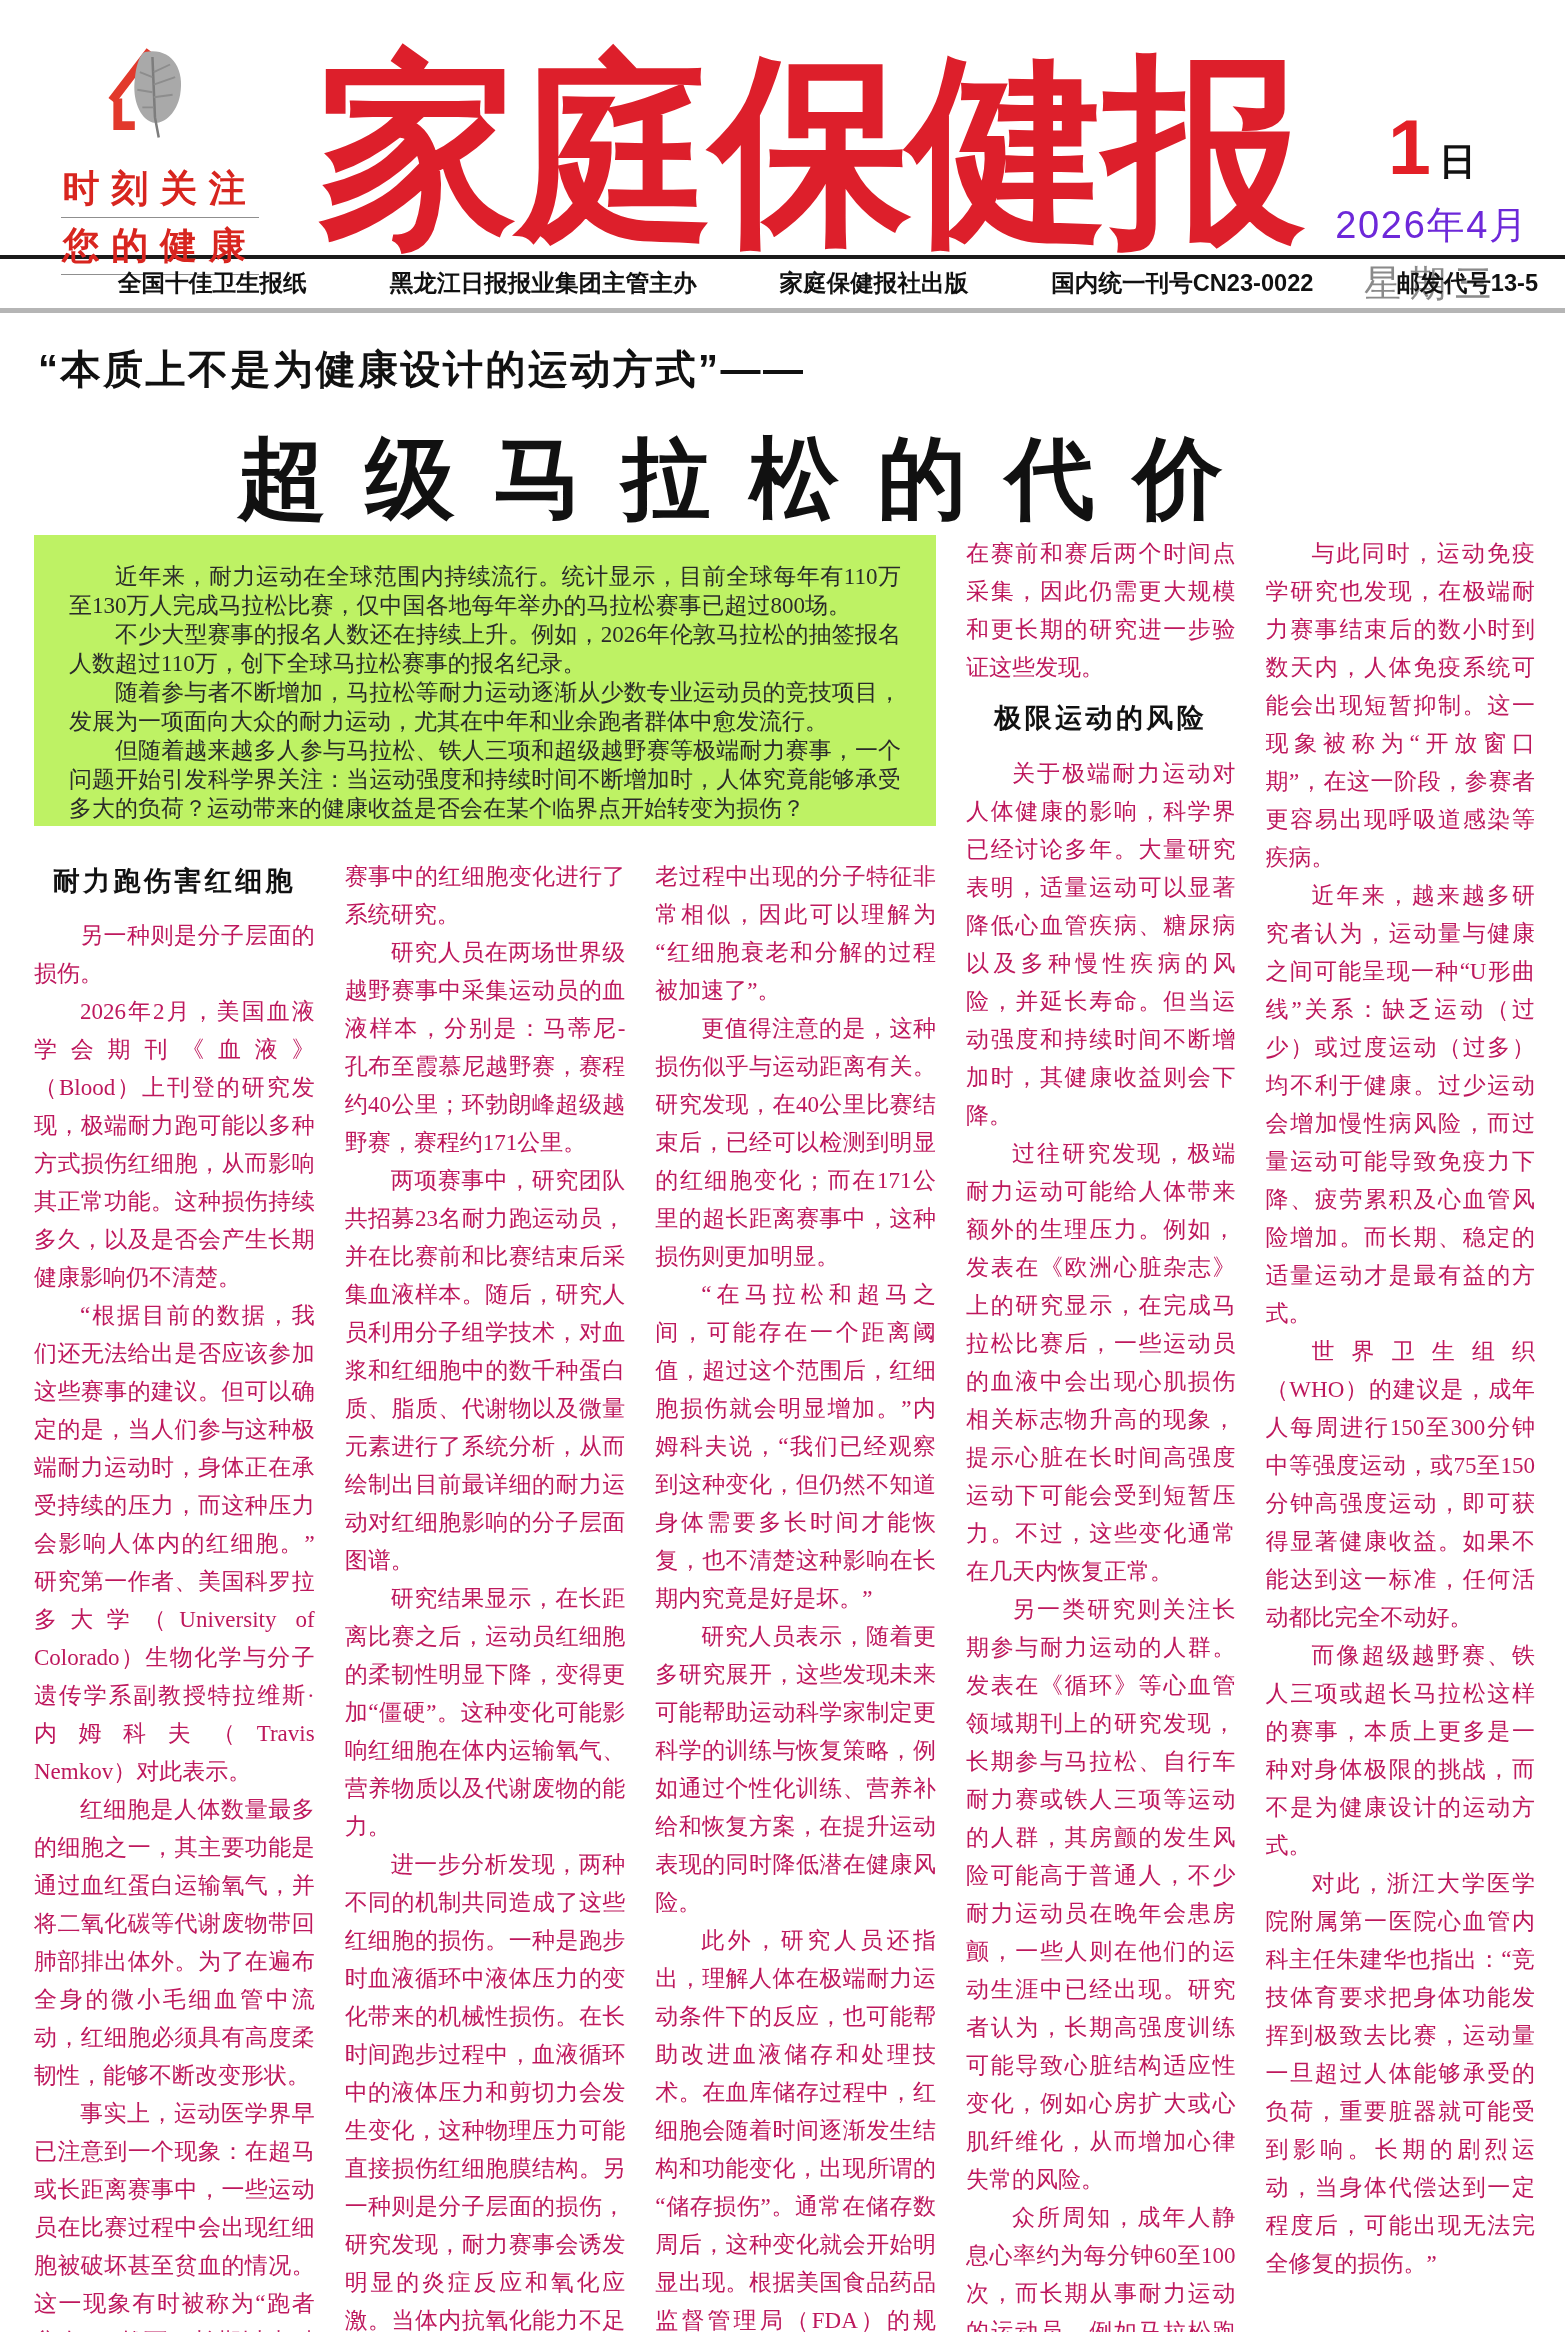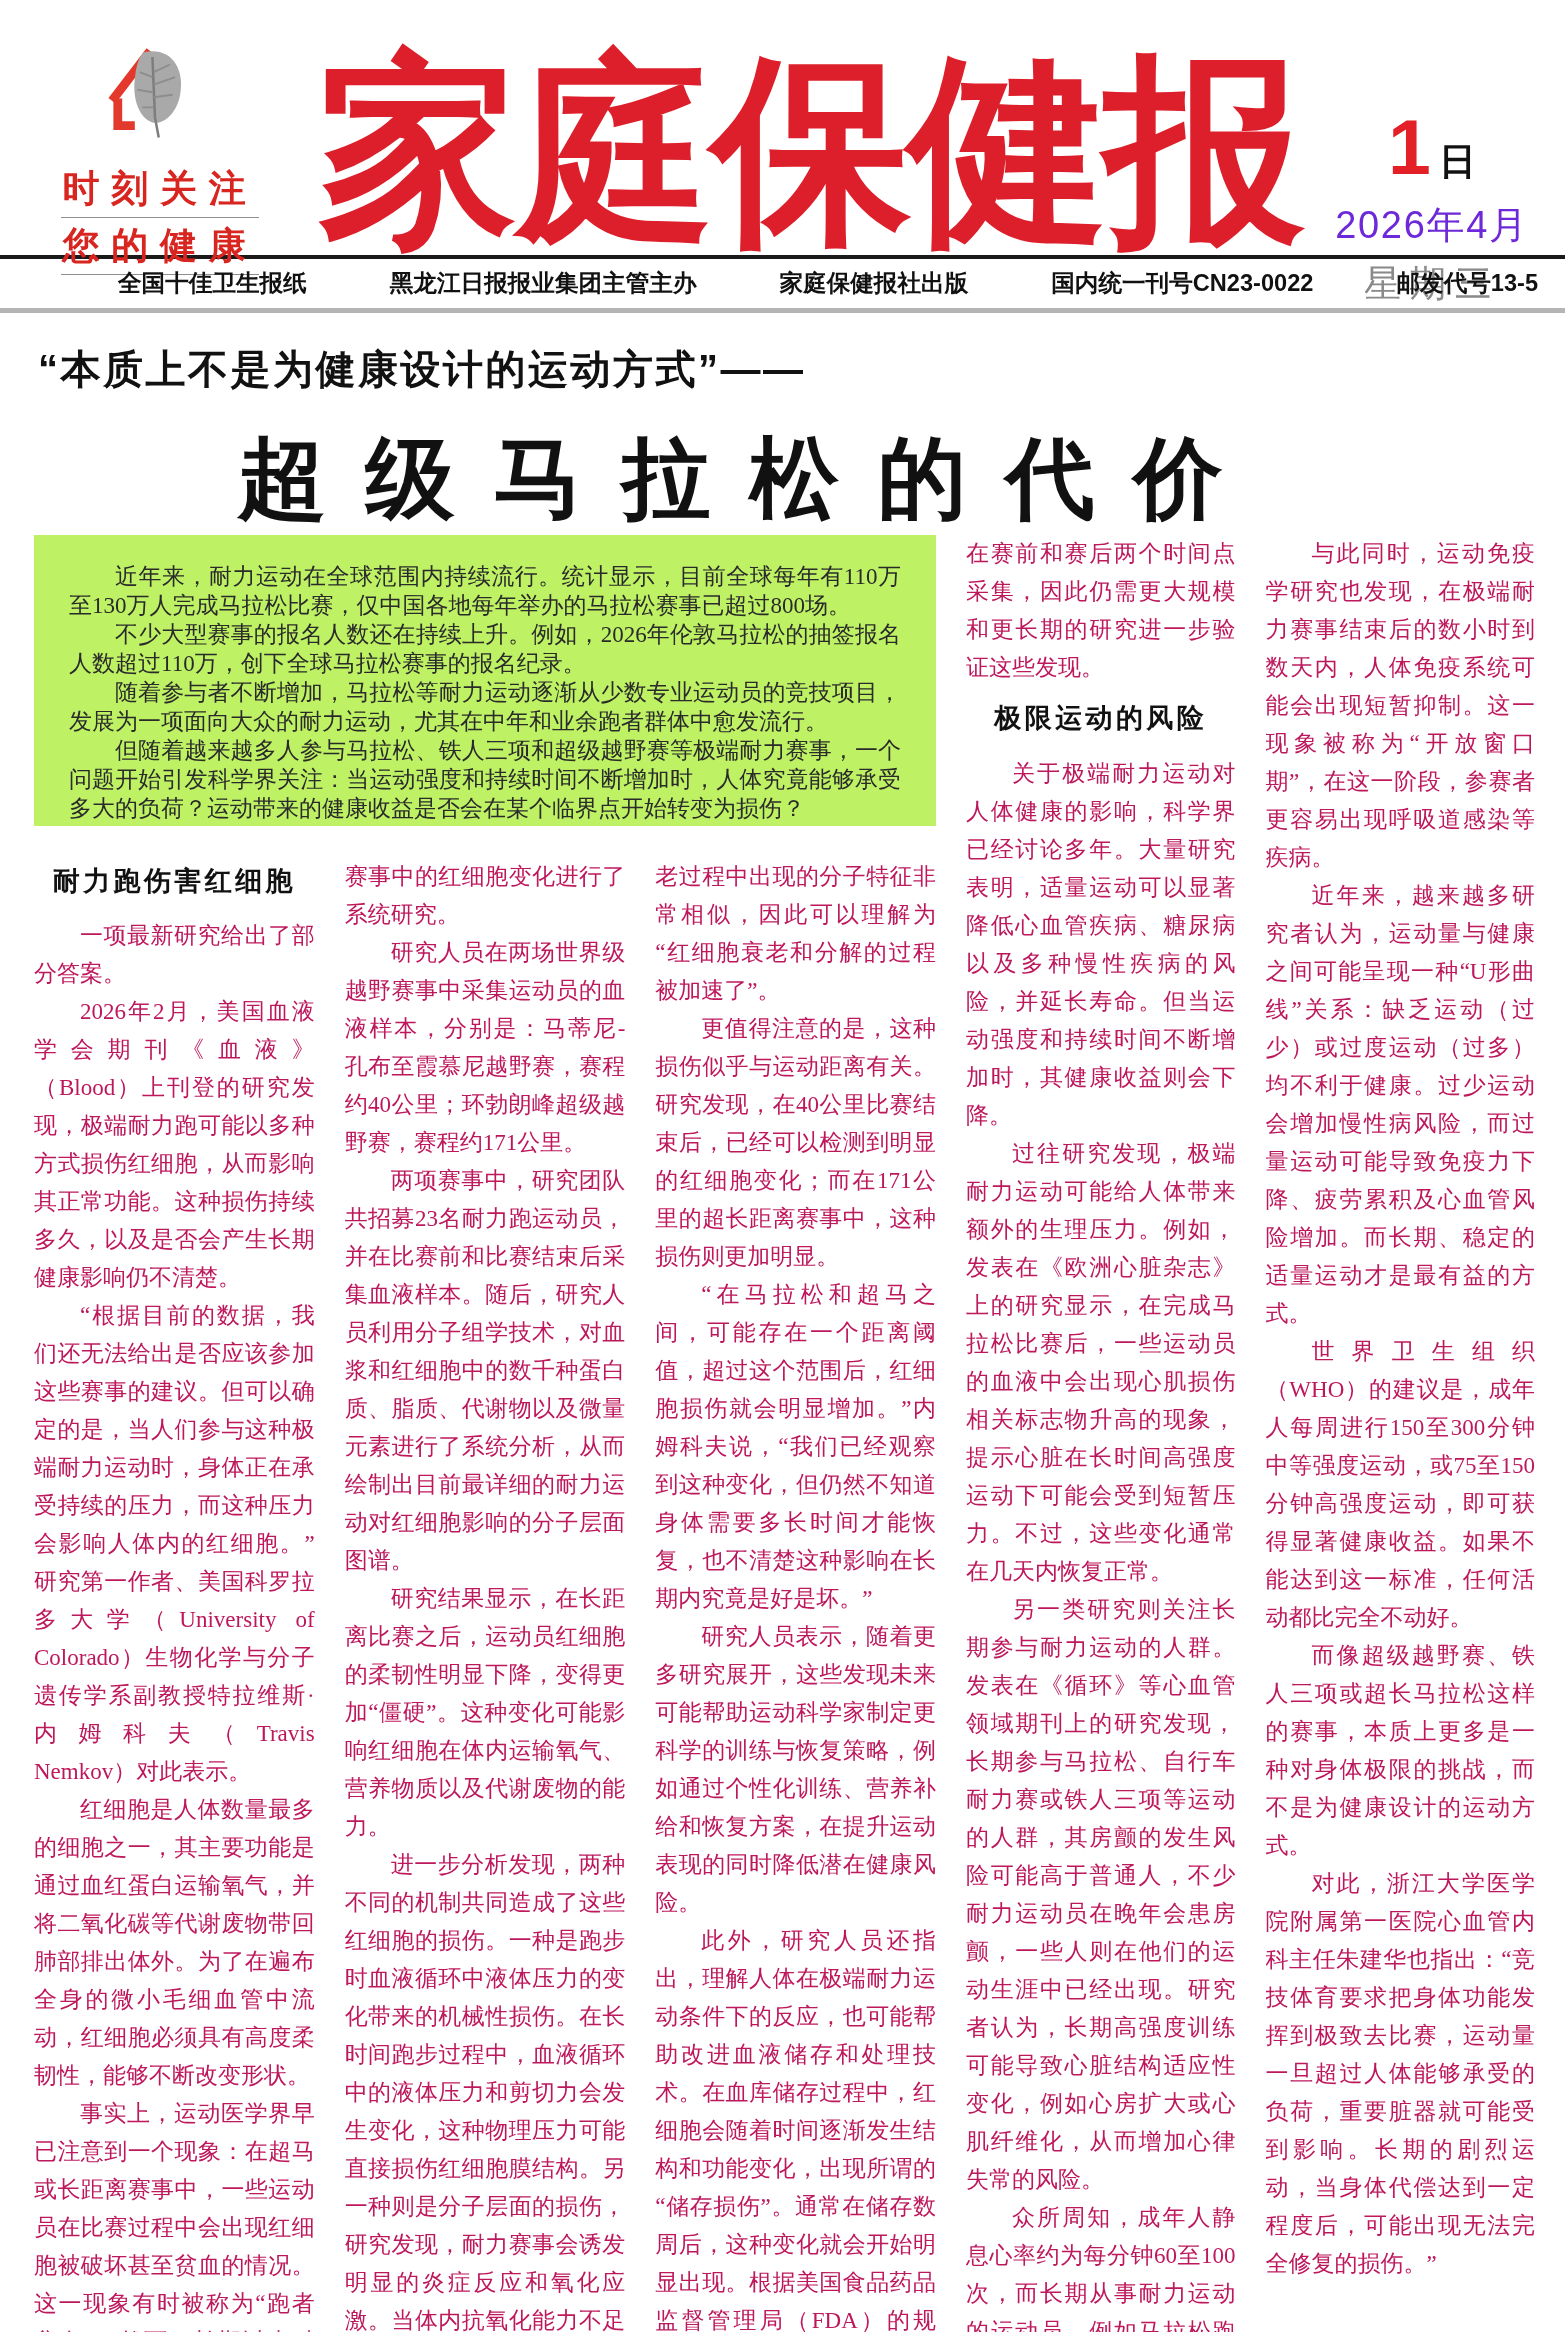--- a/index.html
+++ b/index.html
@@ -108,21 +108,21 @@
     <div class="region-left">
       <div class="intro-box">
           <p>近年来，耐力运动在全球范围内持续流行。统计显示，目前全球每年有110万至130万人完成马拉松比赛，仅中国各地每年举办的马拉松赛事已超过800场。</p>
           <p>不少大型赛事的报名人数还在持续上升。例如，2026年伦敦马拉松的抽签报名人数超过110万，创下全球马拉松赛事的报名纪录。</p>
           <p>随着参与者不断增加，马拉松等耐力运动逐渐从少数专业运动员的竞技项目，发展为一项面向大众的耐力运动，尤其在中年和业余跑者群体中愈发流行。</p>
           <p>但随着越来越多人参与马拉松、铁人三项和超级越野赛等极端耐力赛事，一个问题开始引发科学界关注：当运动强度和持续时间不断增加时，人体究竟能够承受多大的负荷？运动带来的健康收益是否会在某个临界点开始转变为损伤？</p>
         </div>
       <div class="cols-left">
         <div class="col">
             <div class="col-heading first">耐力跑伤害红细胞</div>
-            <p class="para">一项最新研究给出了部分答案。</p>
+            <p class="para">另一种则是分子层面的损伤。</p>
             <p class="para">2026年2月，美国血液学会期刊《血液》（Blood）上刊登的研究发现，极端耐力跑可能以多种方式损伤红细胞，从而影响其正常功能。这种损伤持续多久，以及是否会产生长期健康影响仍不清楚。</p>
             <p class="para">“根据目前的数据，我们还无法给出是否应该参加这些赛事的建议。但可以确定的是，当人们参与这种极端耐力运动时，身体正在承受持续的压力，而这种压力会影响人体内的红细胞。”研究第一作者、美国科罗拉多大学（University of Colorado）生物化学与分子遗传学系副教授特拉维斯·内姆科夫（Travis Nemkov）对此表示。</p>
             <p class="para">红细胞是人体数量最多的细胞之一，其主要功能是通过血红蛋白运输氧气，并将二氧化碳等代谢废物带回肺部排出体外。为了在遍布全身的微小毛细血管中流动，红细胞必须具有高度柔韧性，能够不断改变形状。</p>
             <p class="para">事实上，运动医学界早已注意到一个现象：在超马或长距离赛事中，一些运动员在比赛过程中会出现红细胞被破坏甚至贫血的情况。这一现象有时被称为“跑者贫血”。然而，长期以来科学家并不清楚这一现象背后的具体机制。</p>
           </div>
         <div class="col">
             <p class="para cont">赛事中的红细胞变化进行了系统研究。</p>
             <p class="para">研究人员在两场世界级越野赛事中采集运动员的血液样本，分别是：马蒂尼-孔布至霞慕尼越野赛，赛程约40公里；环勃朗峰超级越野赛，赛程约171公里。</p>
             <p class="para">两项赛事中，研究团队共招募23名耐力跑运动员，并在比赛前和比赛结束后采集血液样本。随后，研究人员利用分子组学技术，对血浆和红细胞中的数千种蛋白质、脂质、代谢物以及微量元素进行了系统分析，从而绘制出目前最详细的耐力运动对红细胞影响的分子层面图谱。</p>
             <p class="para">研究结果显示，在长距离比赛之后，运动员红细胞的柔韧性明显下降，变得更加“僵硬”。这种变化可能影响红细胞在体内运输氧气、营养物质以及代谢废物的能力。</p>

